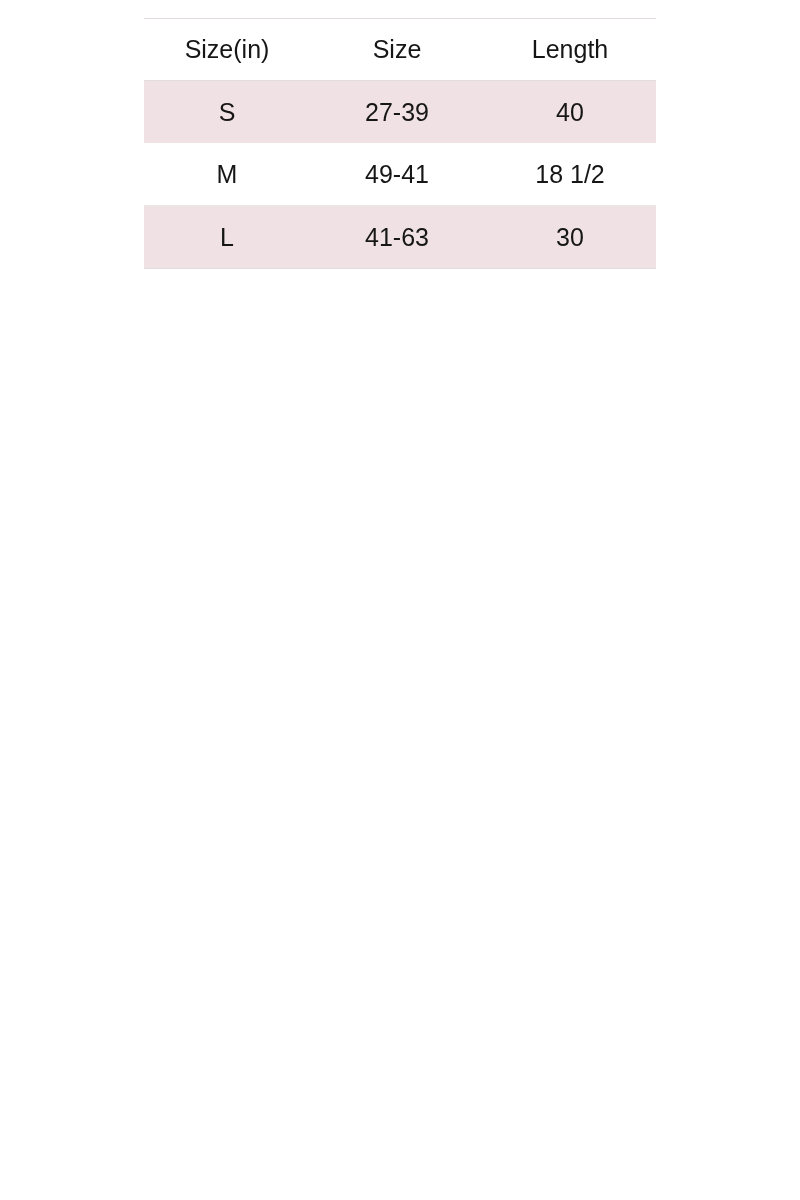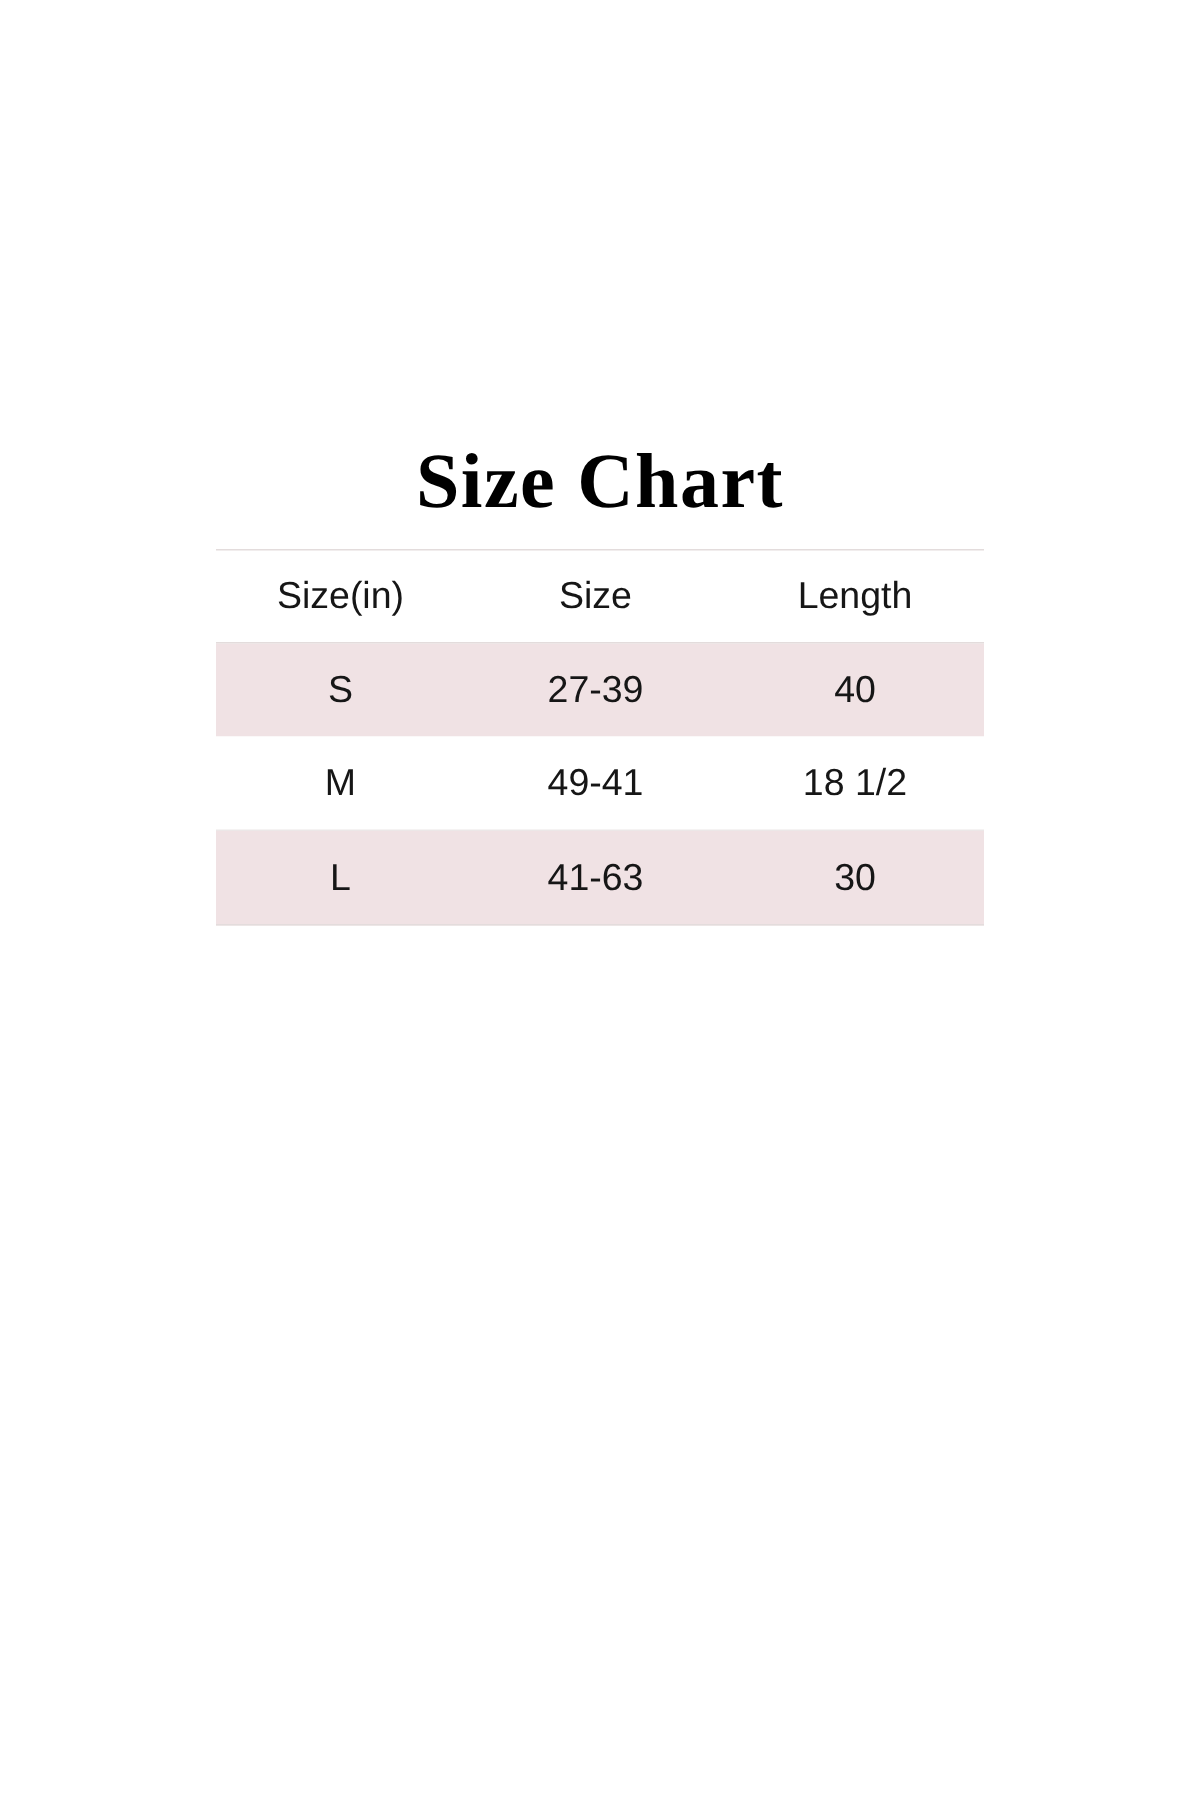--- a/index.html
+++ b/index.html
@@ -72,21 +72,20 @@
   }
   col.col-size { width: 166px; }
   col.col-bust { width: 174px; }
   col.col-length { width: 172px; }
 </style>
 </head>
 <body>
 
 <div class="page">
 
-  <div class="chart-title">Size Chart</div>
 
   <div class="size-table-wrap">
     <table class="size-table">
       <colgroup>
         <col class="col-size">
         <col class="col-bust">
         <col class="col-length">
       </colgroup>
       <thead>
         <tr class="header-row">

